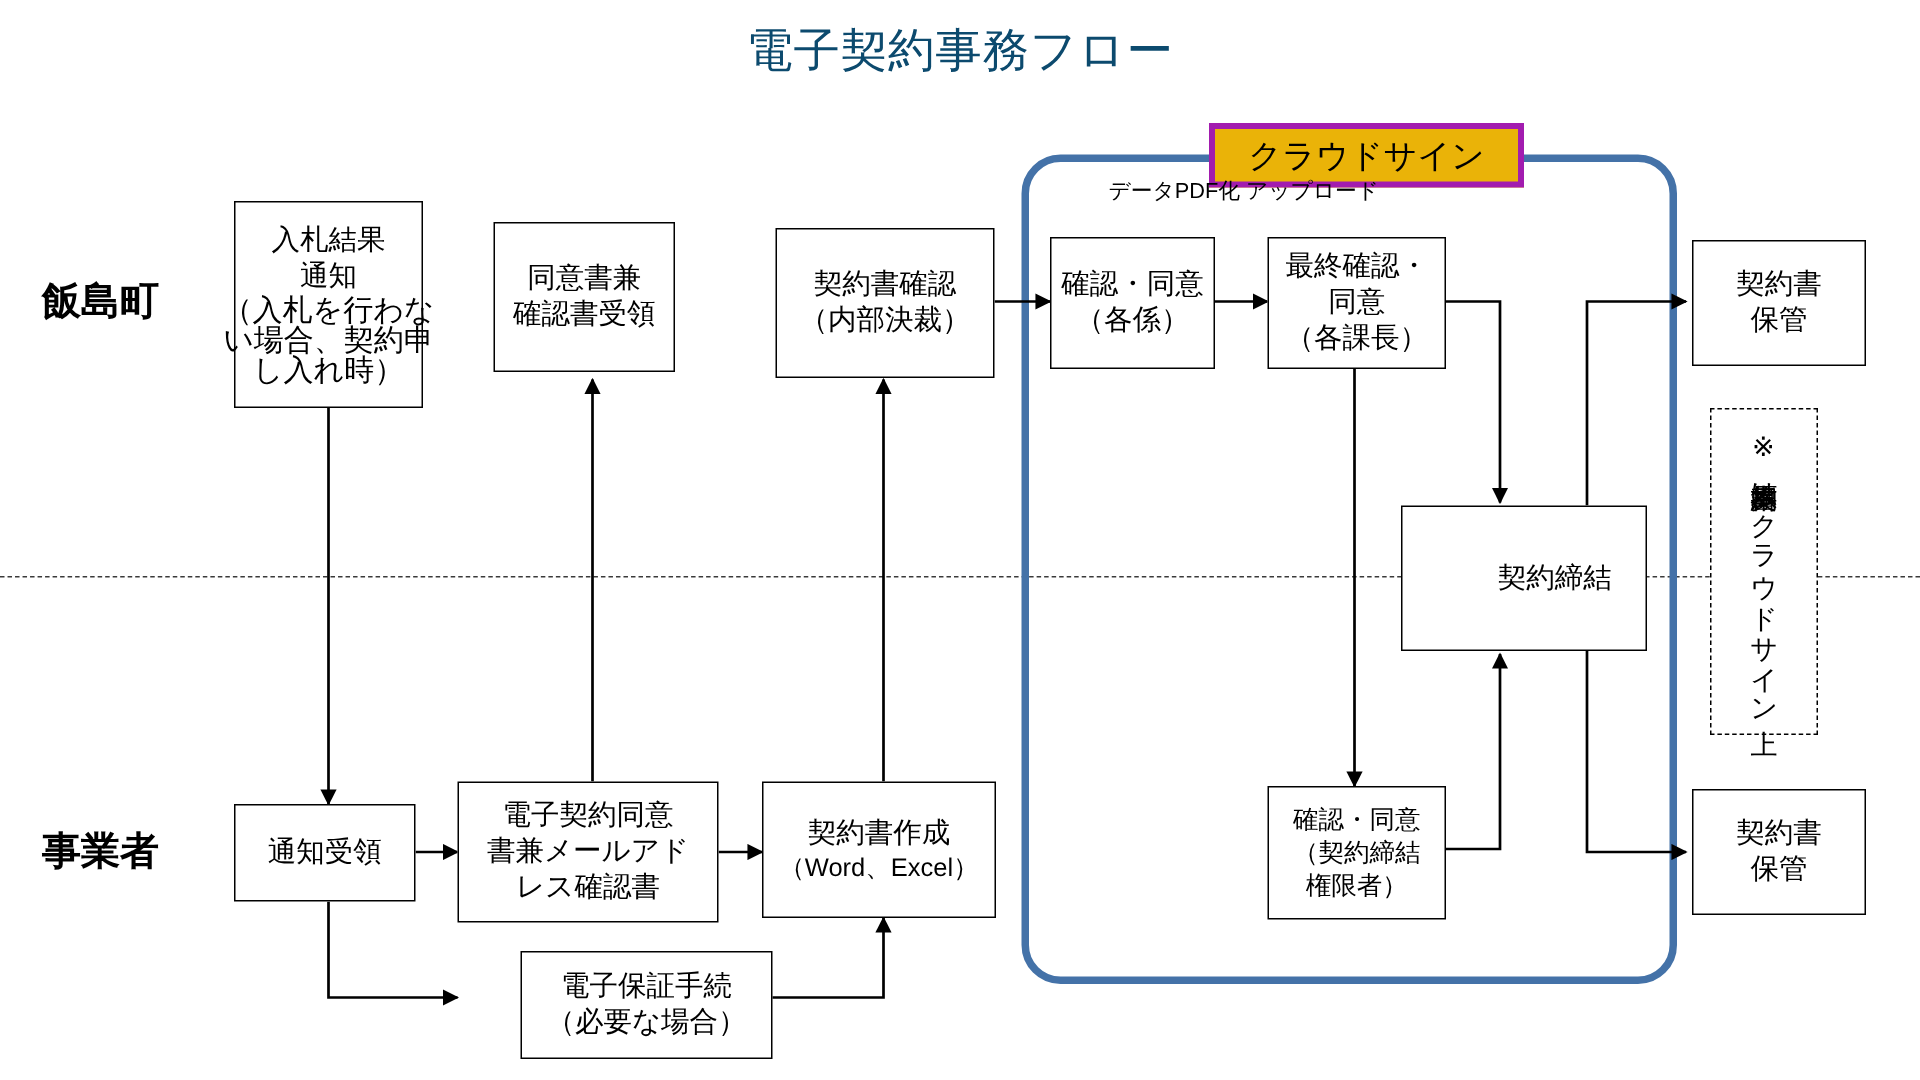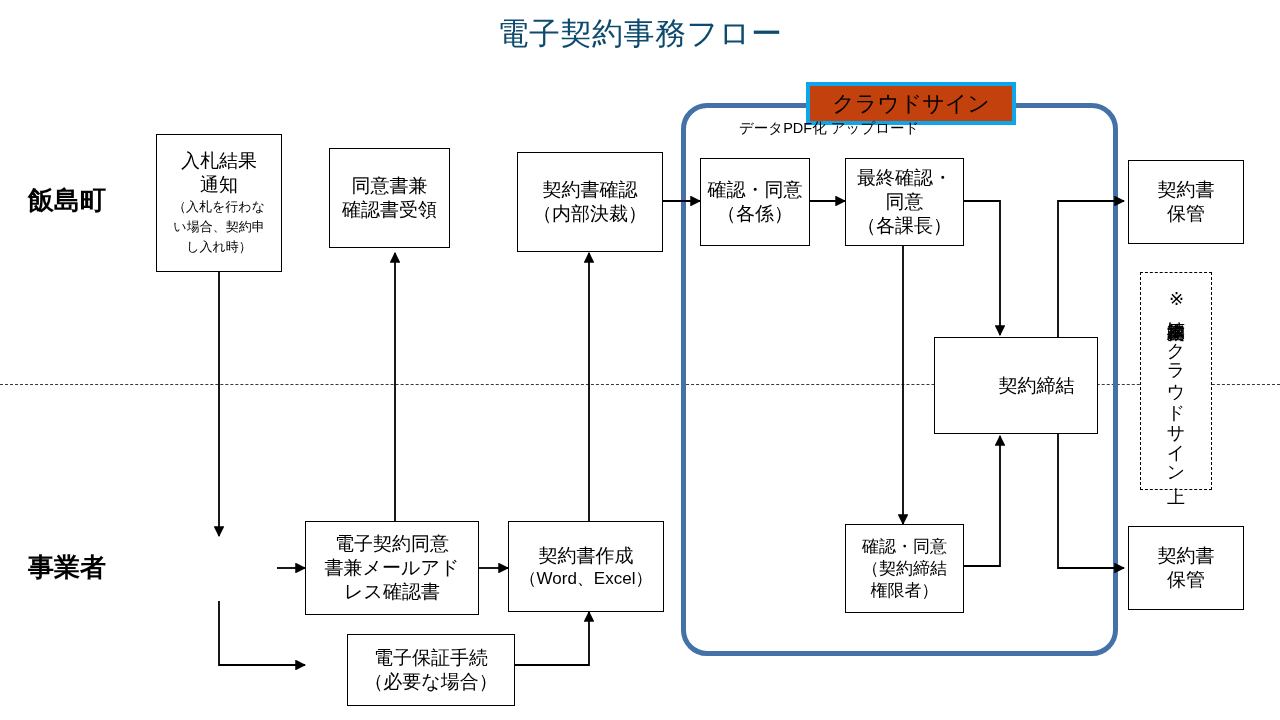--- a/index.html
+++ b/index.html
@@ -58,23 +58,23 @@
     border-radius: 26px;
     box-sizing: border-box;
     background: transparent;
   }
   #cloudsign-header {
     position: absolute;
     left: 806px;
     top: 82px;
     width: 210px;
     height: 43px;
-    border: 4px solid #0ea5e9;
-    box-sizing: border-box;
-    background: #c2410c;
+    border: 4px solid #a21caf;
+    box-sizing: border-box;
+    background: #eab308;
     display: flex;
     align-items: center;
     justify-content: center;
     font-size: 22px;
     line-height: 24px;
   }
 
   
   .box {
     position: absolute;
@@ -84,21 +84,21 @@
     display: flex;
     flex-direction: column;
     align-items: center;
     justify-content: center;
     text-align: center;
     font-size: 19px;
     line-height: 24px;
     padding: 2px 3px;
   }
   .box .l { display: block; white-space: nowrap; }
-  .box .small { font-size: 13px; line-height: 20px; }
+  .box .small { font-size: 20px; line-height: 20px; }
   .box .mid { font-size: 17px; line-height: 22px; }
 
   
   #note-original {
     position: absolute;
     left: 1140px;
     top: 272px;
     width: 72px;
     height: 218px;
     border: 1.6px dashed #000000;
@@ -225,20 +225,23 @@
     <span class="l">契約書</span>
     <span class="l">保管</span>
   </div>
 
   <div class="box" style="left:934px; top:337px; width:164px; height:97px;padding-left:44px;">
     <span class="l">契約締結</span>
   </div>
 
   <div id="note-original">※契約書原本はクラウドサイン上</div>
 
+  <div class="box" style="left:156px; top:536px; width:121px; height:65px;">
+    <span class="l">通知受領</span>
+  </div>
 
   <div class="box" style="left:305px; top:521px; width:174px; height:94px;">
     <span class="l">電子契約同意</span>
     <span class="l">書兼メールアド</span>
     <span class="l">レス確認書</span>
   </div>
 
   <div class="box" style="left:508px; top:521px; width:156px; height:91px;">
     <span class="l">契約書作成</span>
     <span class="l mid">（Word、Excel）</span>

